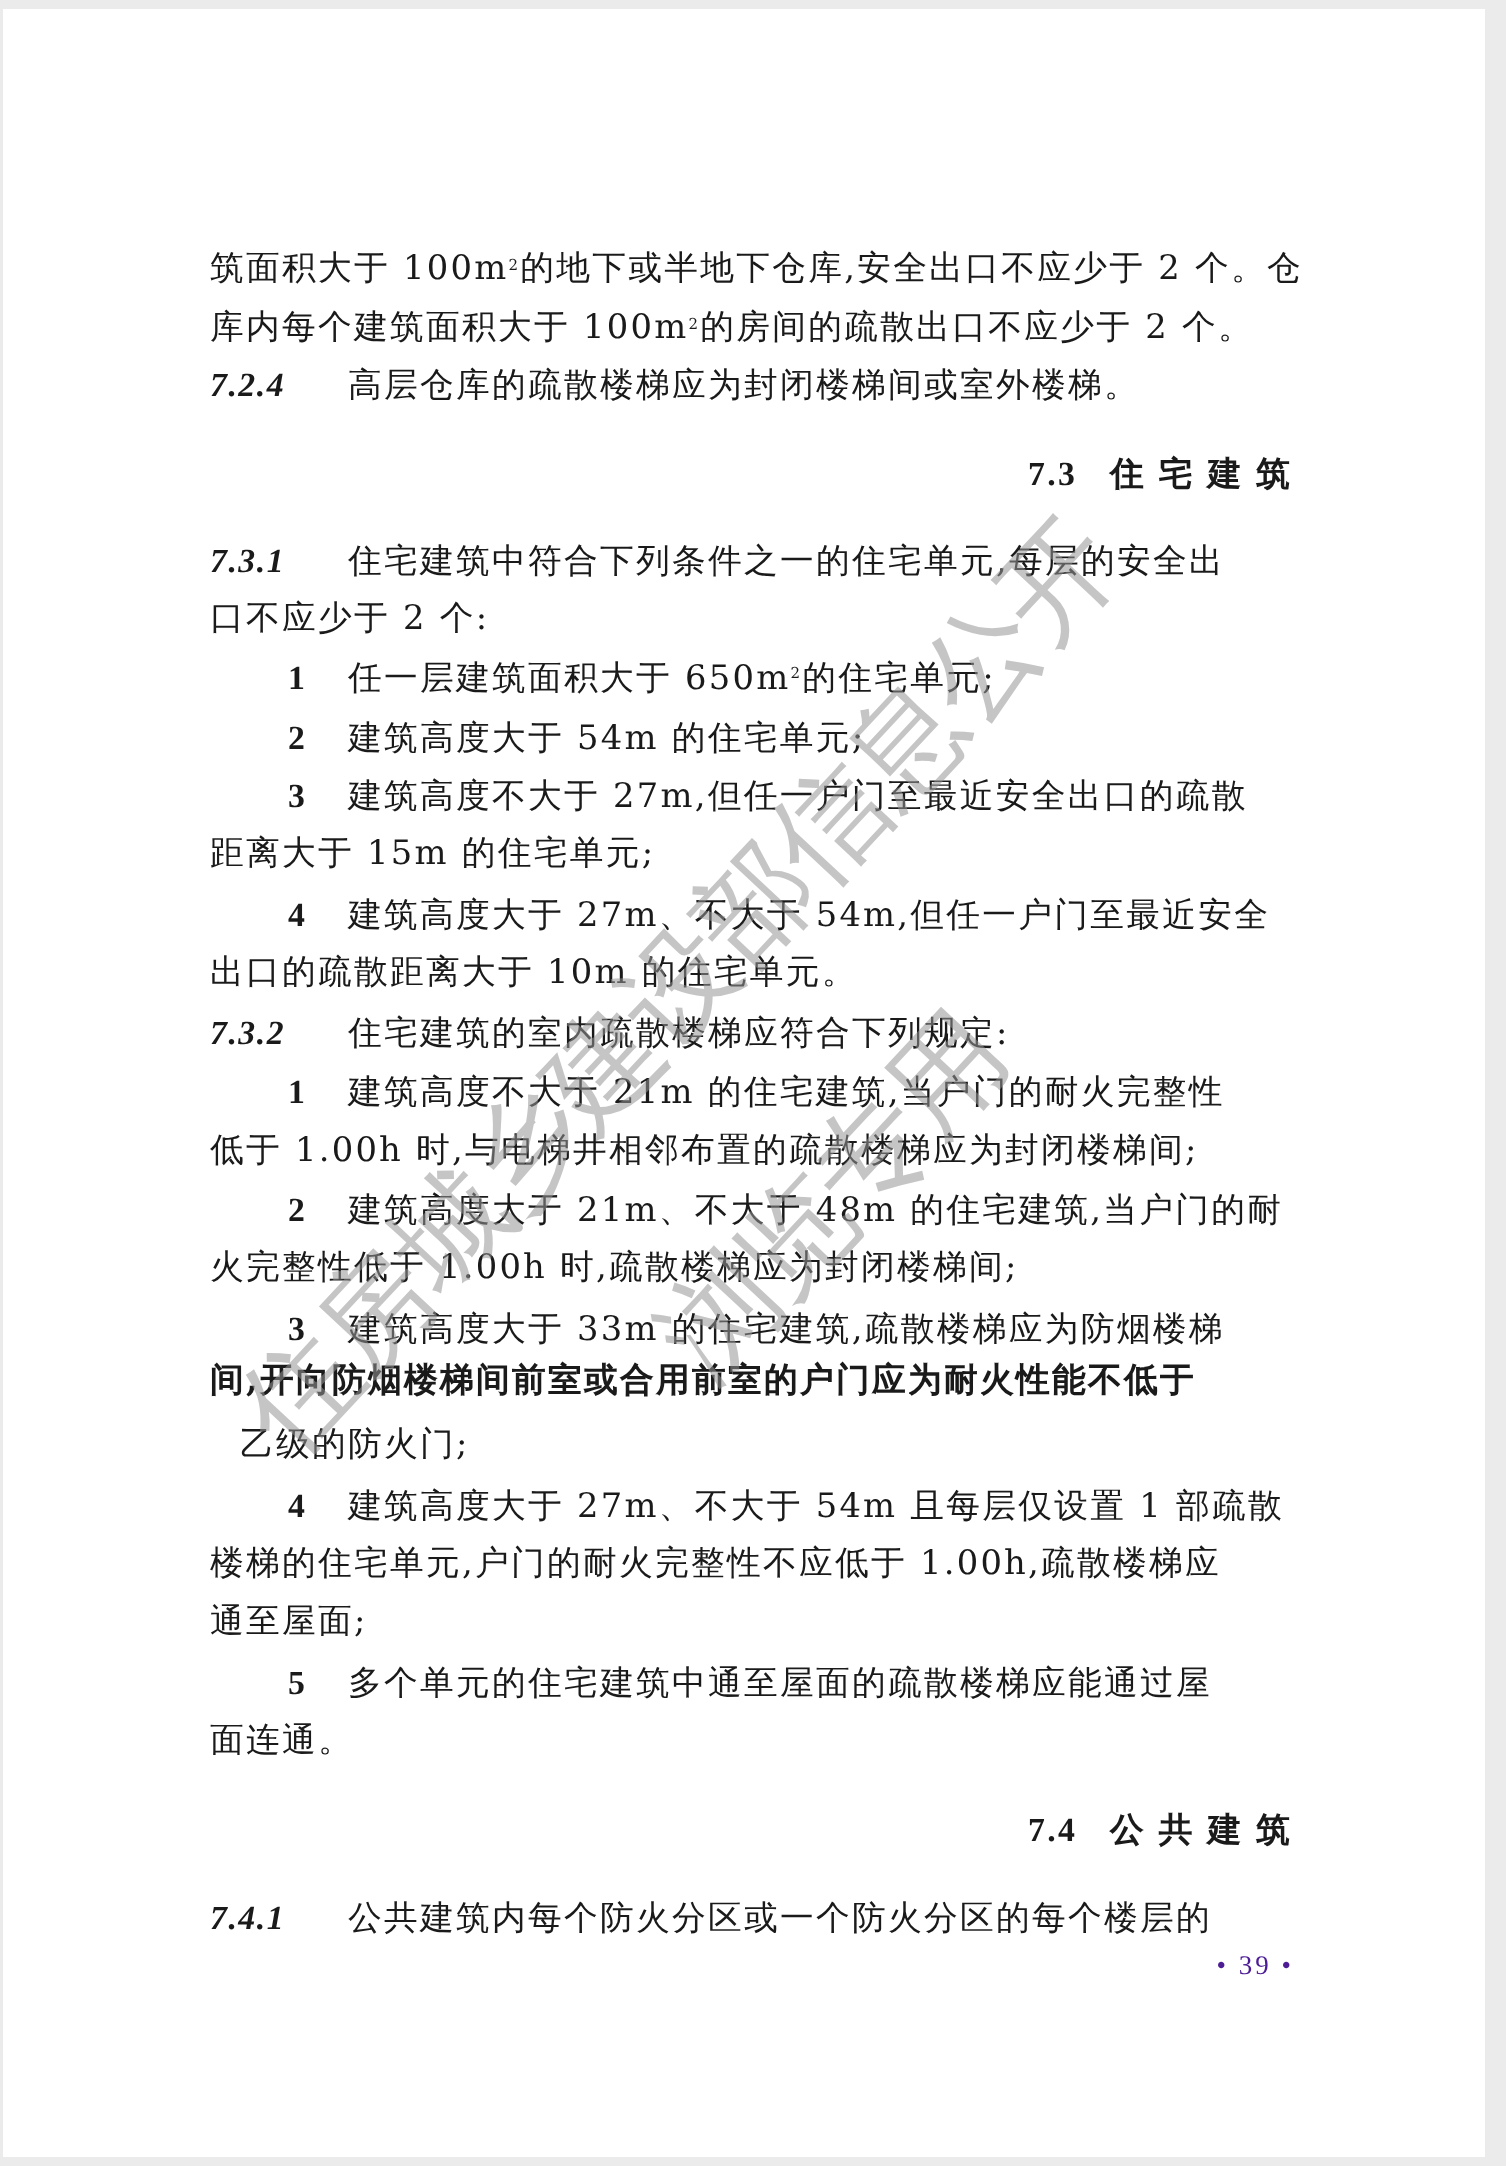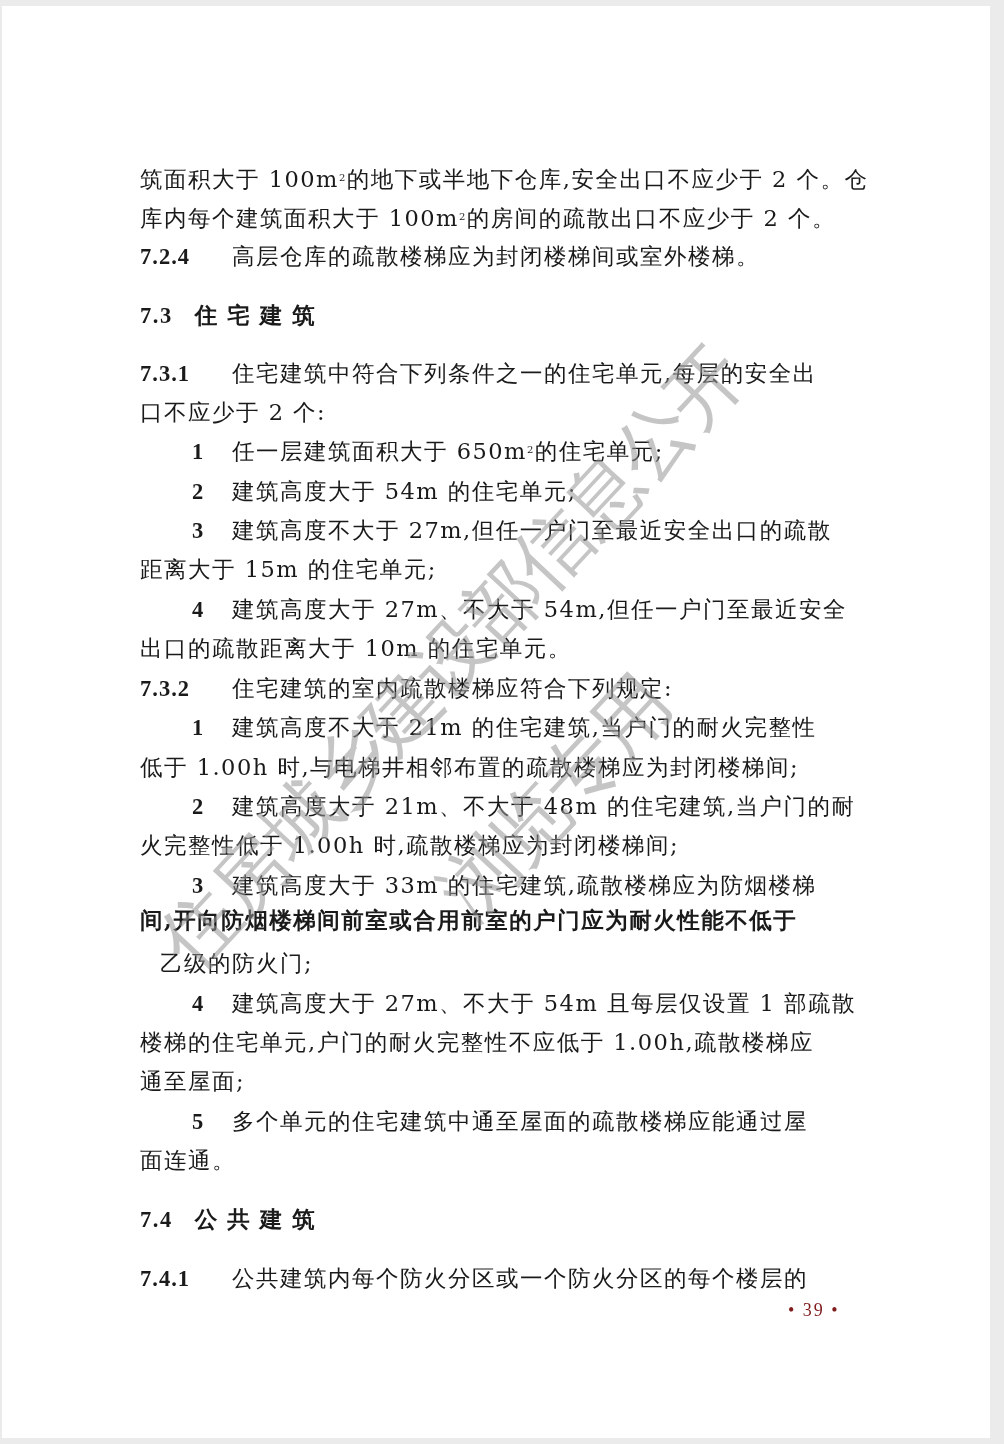--- a/index.html
+++ b/index.html
@@ -9,30 +9,30 @@
   }
   .page {
     position:absolute; left:2px; top:6px; width:988px; height:1432px; background:#ffffff;
   }
   .text {
     position:absolute; left:140px; width:730px; color:#1a1a1a;
     font-size:22.5px; letter-spacing:1.5px; line-height:39.5px;
   }
   .line { position:absolute; left:0; white-space:nowrap; }
   .ind { left:52px; }
-  .clause { font-family:"Liberation Serif", serif; font-weight:bold; display:inline-block; width:92px; letter-spacing:1px; }
+  .clause { font-family:"Liberation Serif", serif; font-weight:bold; display:inline-block; width:92px; letter-spacing:1px;font-style:italic; }
   .itemnum { font-family:"Liberation Serif", serif; font-weight:bold; display:inline-block; width:40px; }
   .heading {
-    position:absolute; left:0; width:730px; text-align:left; font-weight:bold; white-space:nowrap;
+    position:absolute; left:0; width:730px; text-align:right; font-weight:bold; white-space:nowrap;
   }
   .heading .hn { font-family:"Liberation Serif", serif; font-weight:bold; margin-right:22px; }
   .heading .ht { letter-spacing:10px; }
   sup { font-size:10px; vertical-align:top; position:relative; top:-2px; }
   .pagenum {
-    position:absolute; left:788px; top:1300px; font-size:18px; color:#7f1d1d;
+    position:absolute; left:811px; top:1300px; font-size:18px; color:#4c1d95;
     font-family:"Liberation Serif", serif; letter-spacing:2px;
   }
   .wm {
     position:absolute; color:rgba(150,150,150,0.55); font-family:"DejaVu Sans", sans-serif;
     white-space:nowrap; transform-origin:left center; pointer-events:none;
   }
 </style>
 </head>
 <body>
 

